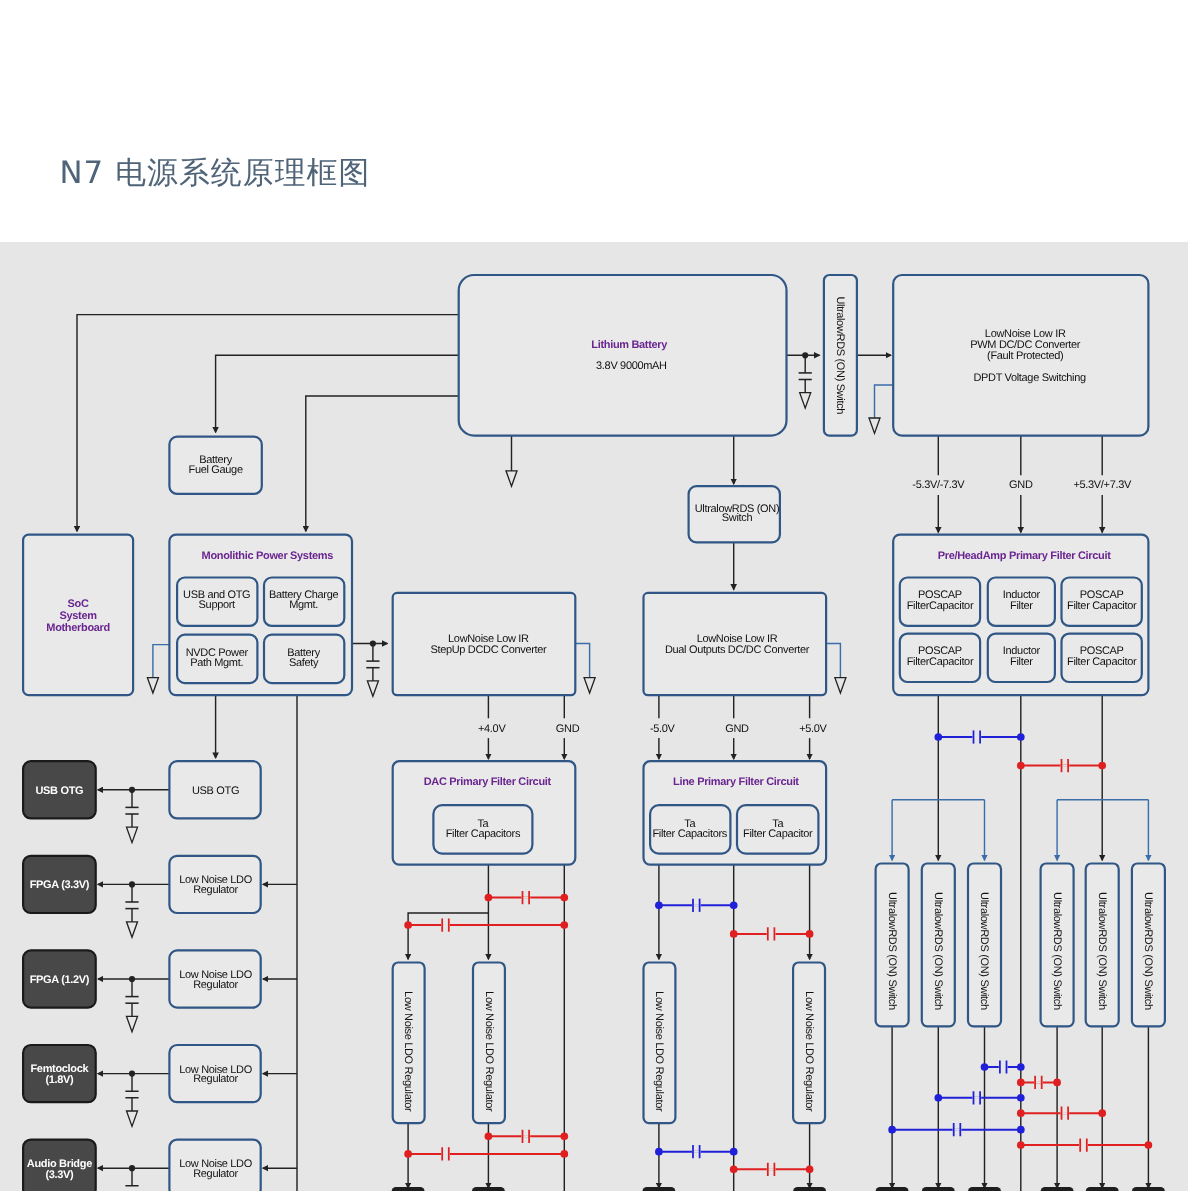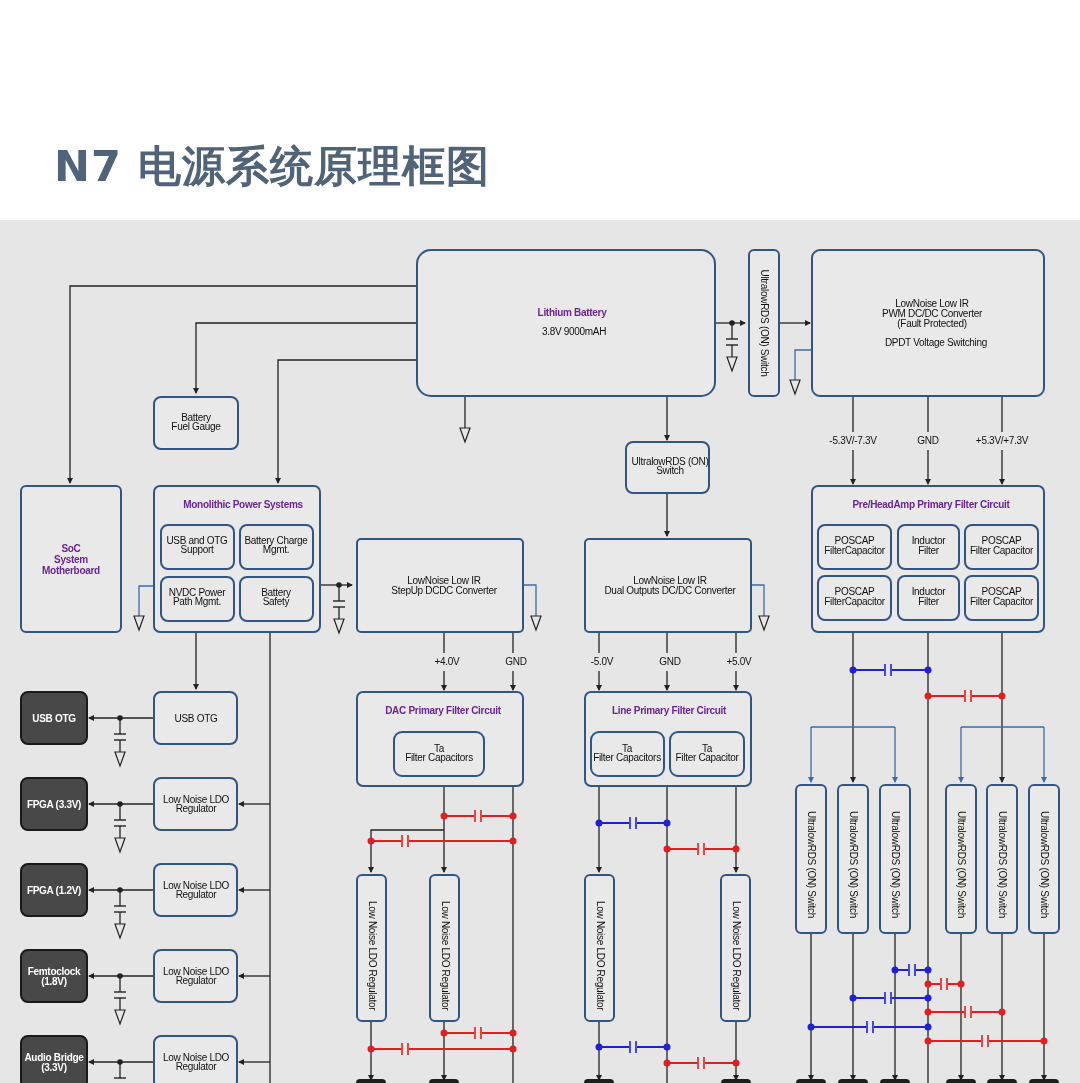--- a/index.html
+++ b/index.html
@@ -1,17 +1,17 @@
 <!DOCTYPE html>
 <html><head>
 <meta charset="utf-8">
 <style>
   html, body { margin: 0; padding: 0; }
   body { width: 1080px; height: 1083px; overflow: hidden; background: #ffffff; position: relative; font-family: "Liberation Sans", "DejaVu Sans", sans-serif; }
-  .title { position: absolute; left: 54px; top: 138px; font-size: 43px; font-weight: bold; color: #4f6478; letter-spacing: 1px; font-family: "DejaVu Sans", "Liberation Sans", sans-serif; }
+  .title { position: absolute; left: 54px; top: 138px; font-size: 28px; font-weight: normal; color: #4f6478; letter-spacing: 1px; font-family: "DejaVu Sans", "Liberation Sans", sans-serif; }
   .panel { position: absolute; left: 0; top: 220px; width: 1080px; height: 863px; background: #e6e6e6; }
   svg { position: absolute; left: 0; top: 0; }
   svg text { font-family: "Liberation Sans", "DejaVu Sans", sans-serif; }
 </style>
 </head>
 <body>
 
 <div class="title">N7 电源系统原理框图</div>
 <div class="panel"></div>
 

